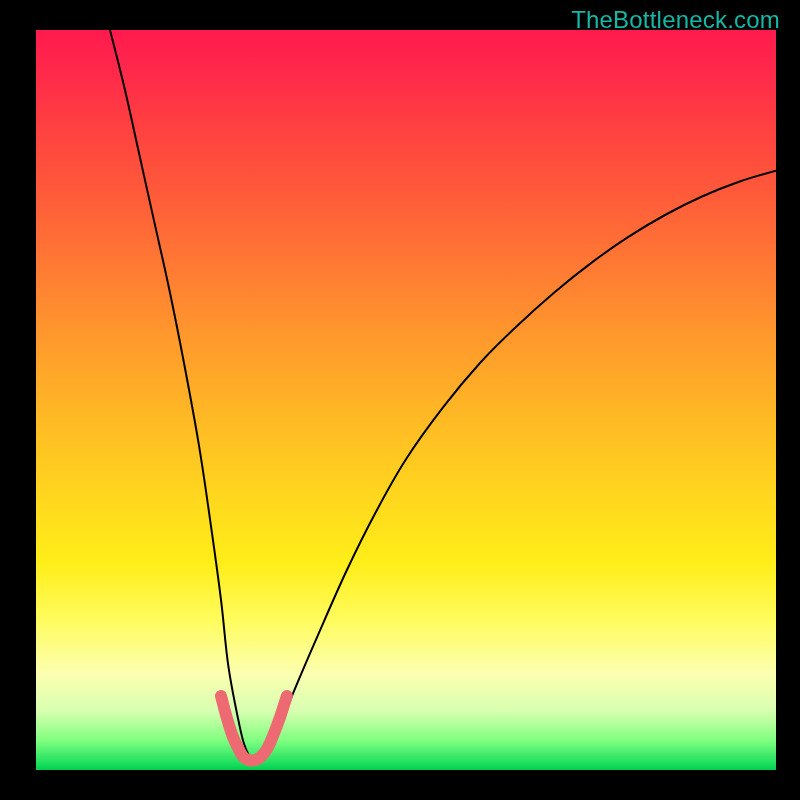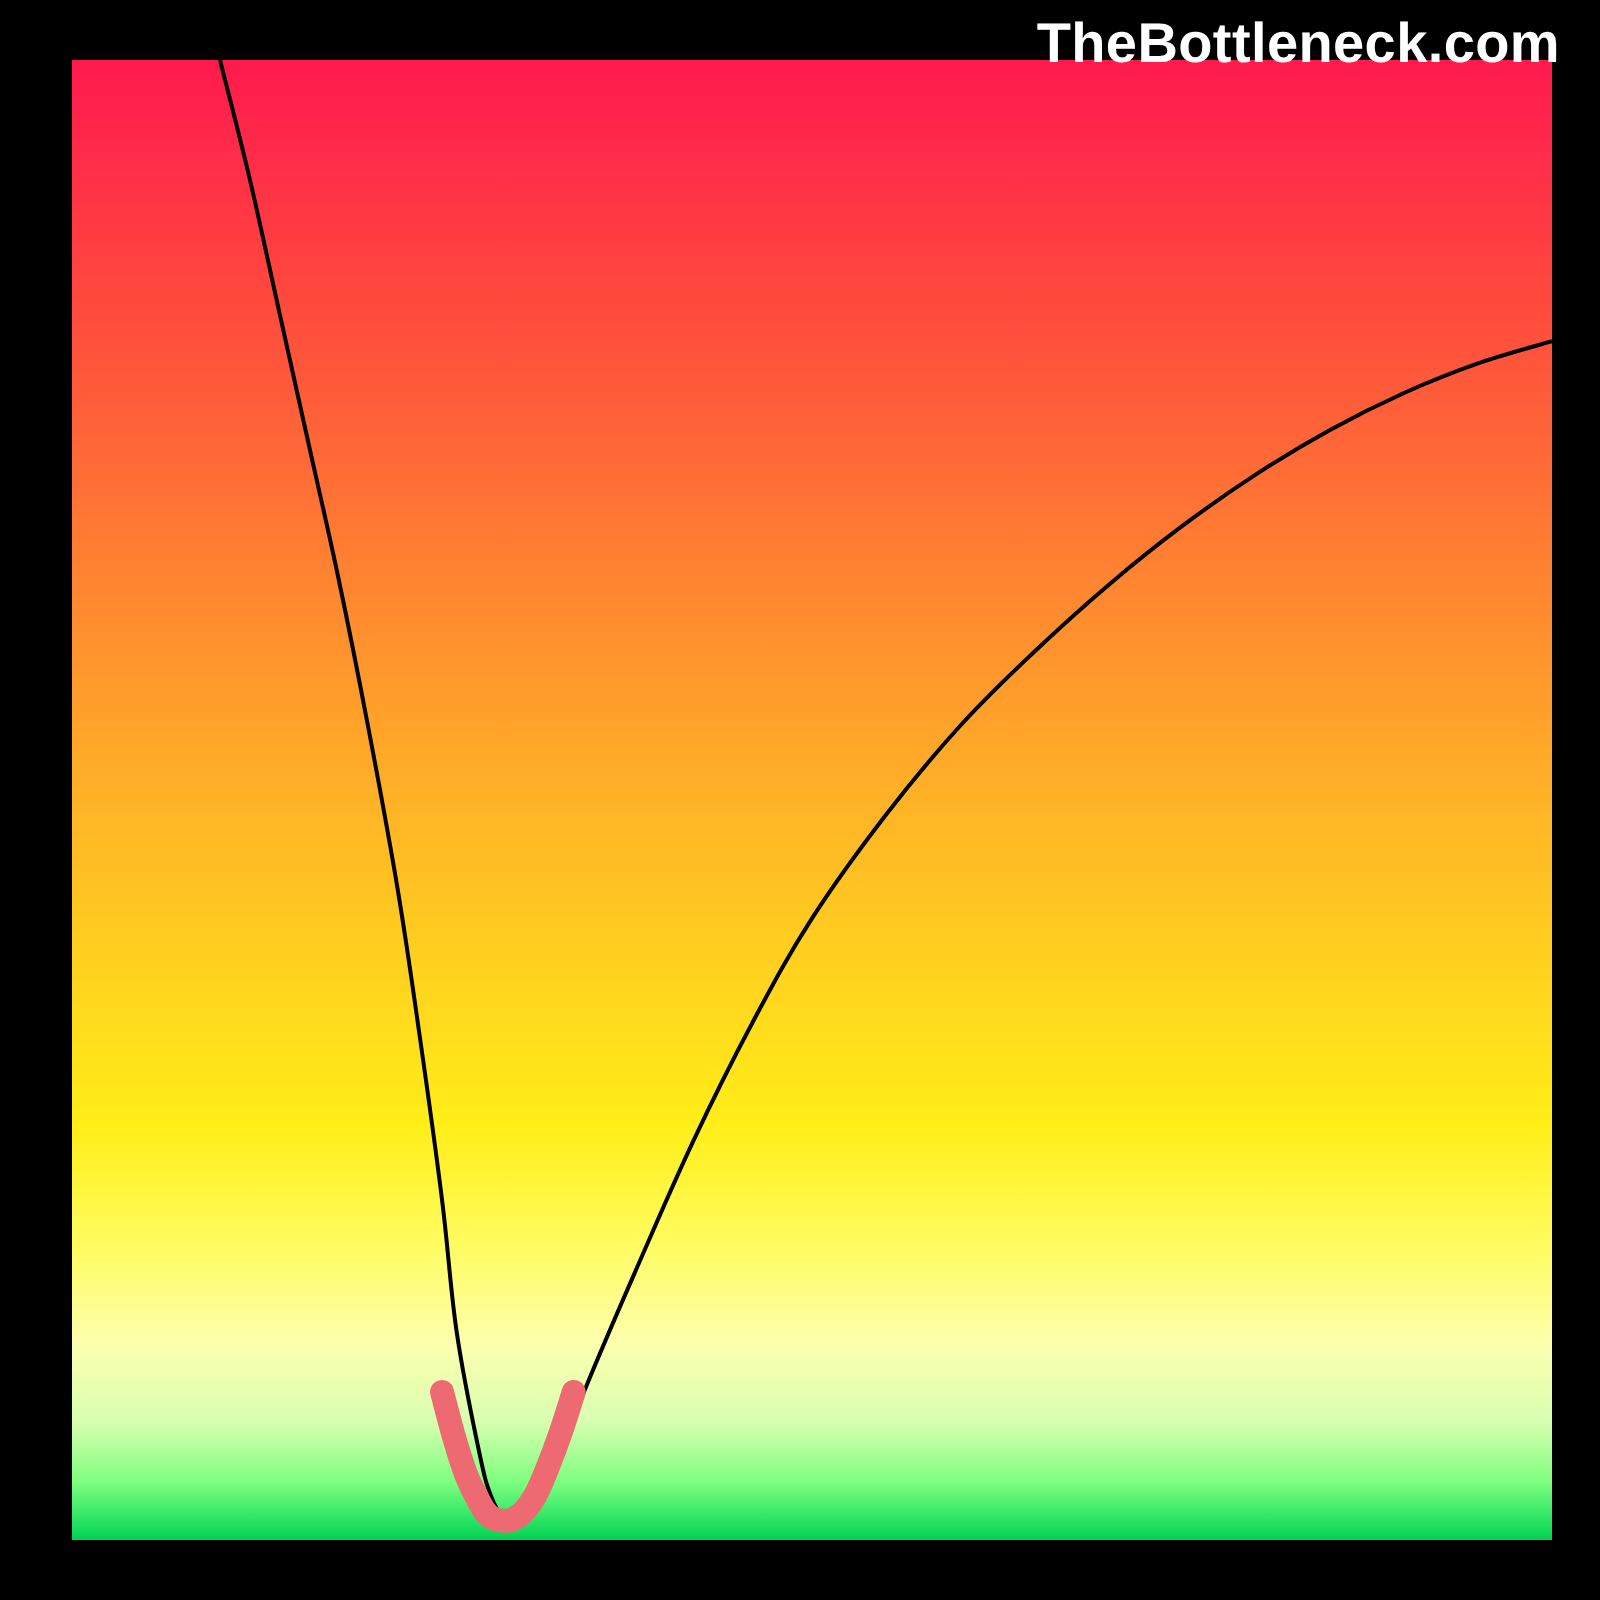--- a/index.html
+++ b/index.html
@@ -43,23 +43,23 @@
       #d8ffb0 92%,
       #80ff80 96%,
       #20e060 99%,
       #00d050 100%
     );
   }
   .watermark {
     position: absolute;
     top: 6px;
     right: 20px;
-    color: #ffffff;
-    font-size: 28px;
-    font-weight: 700;
+    color: #14b8a6;
+    font-size: 24px;
+    font-weight: 400;
     letter-spacing: 0.2px;
     user-select: none;
   }
   svg.curve {
     position: absolute;
     left: 0; top: 0;
     width: 740px;
     height: 740px;
     overflow: visible;
   }

